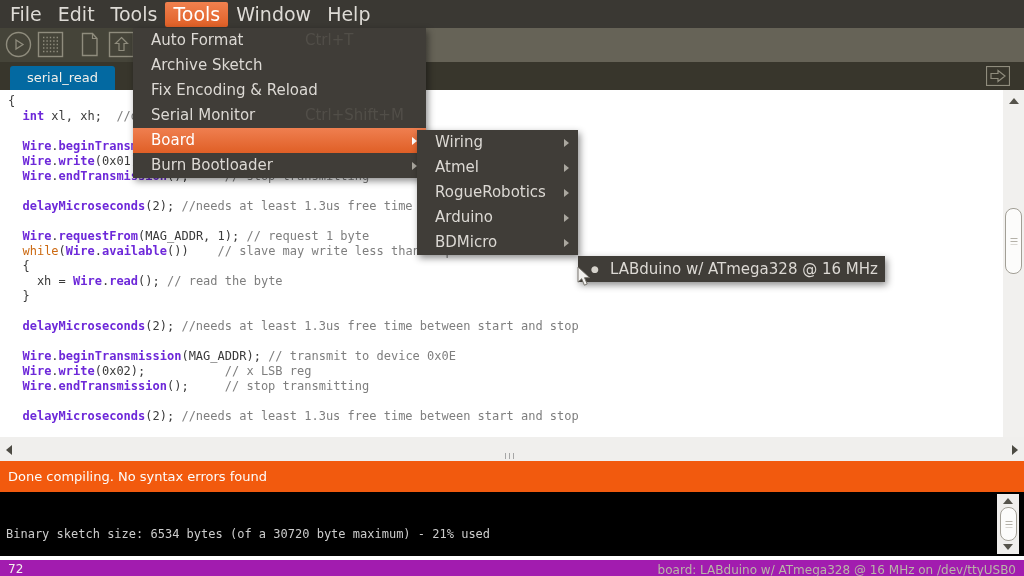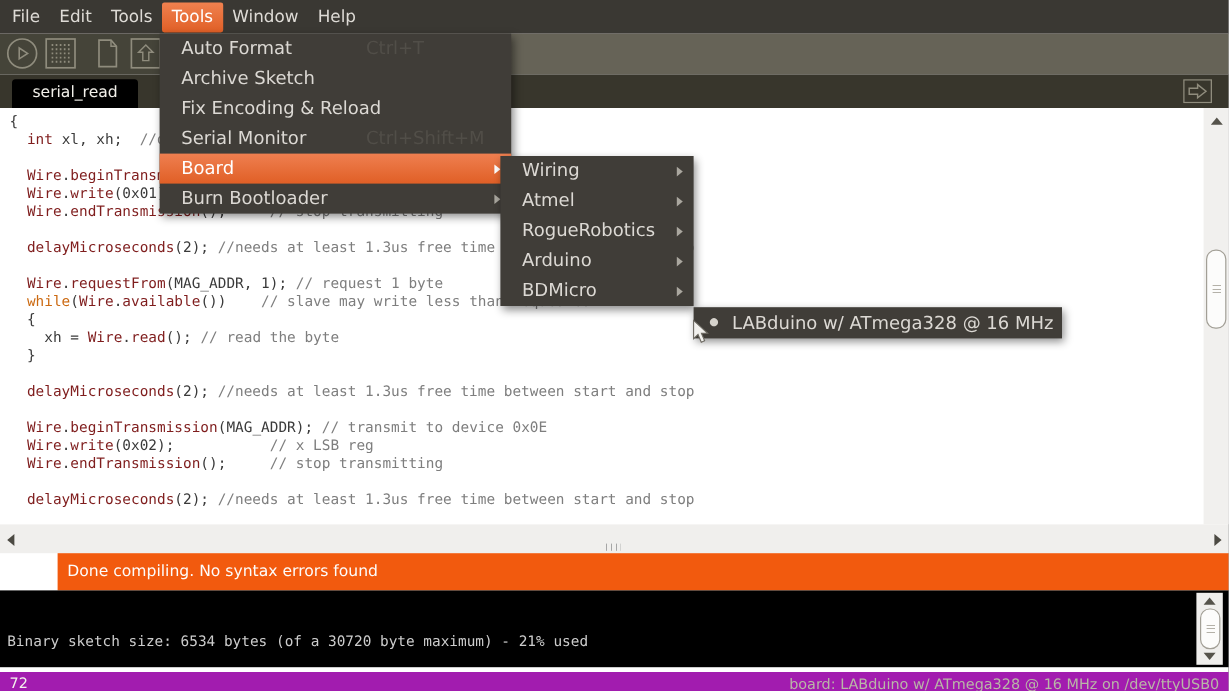--- a/index.html
+++ b/index.html
@@ -2,40 +2,40 @@
 <html><head>
 <meta charset="utf-8">
 <style>
   html,body{margin:0;padding:0;background:#222;}
   .app{position:relative;width:1024px;height:576px;overflow:hidden;
        font-family:"DejaVu Sans","Liberation Sans",sans-serif;background:#fff;}
 
   
   .menubar{position:absolute;top:0;left:0;right:0;height:28px;background:#3a3833;
            display:flex;align-items:center;padding-left:2px;z-index:5;}
-  .menubar-item{color:#dedbd6;font-size:14px;padding:3px 8px;border-radius:2px;line-height:19px;}
+  .menubar-item{color:#dedbd6;font-size:19px;padding:3px 8px;border-radius:2px;line-height:19px;}
   .menubar-item.active{background:linear-gradient(#f0814f,#e05f26);color:#fff;}
 
   
   .toolbar{position:absolute;top:28px;left:0;right:0;height:34px;
            background:linear-gradient(90deg,#454439 0,#454439 150px,#666357 430px,#666357 100%);}
   .tbtn{position:absolute;top:3px;width:27px;height:27px;}
   .tbtn svg{display:block;}
 
   
   .tabbar{position:absolute;top:62px;left:0;right:0;height:28px;background:#38362c;}
-  .tab{position:absolute;left:10px;bottom:0;height:24px;background:#000000;color:#f2f0ea;
+  .tab{position:absolute;left:10px;bottom:0;height:24px;background:#0369a1;color:#f2f0ea;
        font-size:13px;line-height:24px;padding:0 17px;border-radius:3px 3px 0 0;}
   .tab-menu-btn{position:absolute;right:14px;top:4px;width:24px;height:20px;}
 
   
   .editor{position:absolute;top:90px;left:0;right:0;height:347px;background:#fff;}
   .code{position:absolute;top:4px;left:8px;right:24px;font:12px "DejaVu Sans Mono","Liberation Mono",monospace;
         line-height:15px;white-space:pre;color:#333;}
-  .tok-k{color:#7f1d1d;font-weight:normal;}
+  .tok-k{color:#6d28d9;font-weight:bold;}
   .tok-w{color:#cc6a12;}
   .tok-c{color:#7e7e7e;}
   .tok-p{color:#3a3a3a;}
 
   .vscroll{position:absolute;top:0;right:0;bottom:0;width:21px;background:#f1f0ee;}
   .arr-up{position:absolute;left:6px;top:8px;width:0;height:0;
           border-left:5px solid transparent;border-right:5px solid transparent;border-bottom:6px solid #55534b;}
   .vthumb{position:absolute;left:2px;top:118px;width:15px;height:64px;background:#fcfcfb;
           border:1px solid #a29f96;border-radius:8px;}
   .grip{position:absolute;left:50%;top:50%;transform:translate(-50%,-50%);width:7px;height:7px;
@@ -45,21 +45,21 @@
   .hband{position:absolute;top:437px;left:0;right:0;height:24px;background:#f0efed;}
   .arr-left{position:absolute;left:6px;top:8px;width:0;height:0;
             border-top:5px solid transparent;border-bottom:5px solid transparent;border-right:6px solid #4c4a43;}
   .arr-right{position:absolute;right:6px;top:8px;width:0;height:0;
              border-top:5px solid transparent;border-bottom:5px solid transparent;border-left:6px solid #4c4a43;}
   .split-grip{position:absolute;left:505px;bottom:2px;width:12px;height:6px;
               background:repeating-linear-gradient(90deg,#a6a6a6 0 1px,transparent 1px 4px);}
 
   
   .statusbar{position:absolute;top:461px;left:0;right:0;height:31px;background:#f25a0e;
-             color:#fdfcfb;font-size:13px;line-height:31px;padding-left:8px;box-sizing:border-box;margin-left:48px;}
+             color:#fdfcfb;font-size:13px;line-height:31px;padding-left:8px;box-sizing:border-box;}
 
   
   .console{position:absolute;top:492px;left:0;right:0;height:64px;background:#000;padding-left:45px;}
   .console-text{position:absolute;left:6px;top:35px;font:12px "DejaVu Sans Mono","Liberation Mono",monospace;color:#ccc;}
   .cscroll{position:absolute;right:5px;top:2px;width:22px;height:60px;background:#efeeec;}
   .cscroll .arr-up{left:6px;top:4px;}
   .arr-down{position:absolute;left:6px;bottom:4px;width:0;height:0;
             border-left:5px solid transparent;border-right:5px solid transparent;border-top:6px solid #55534b;}
   .cthumb{position:absolute;left:3px;top:13px;width:15px;height:32px;background:#fcfcfb;
           border:1px solid #a29f96;border-radius:8px;}

